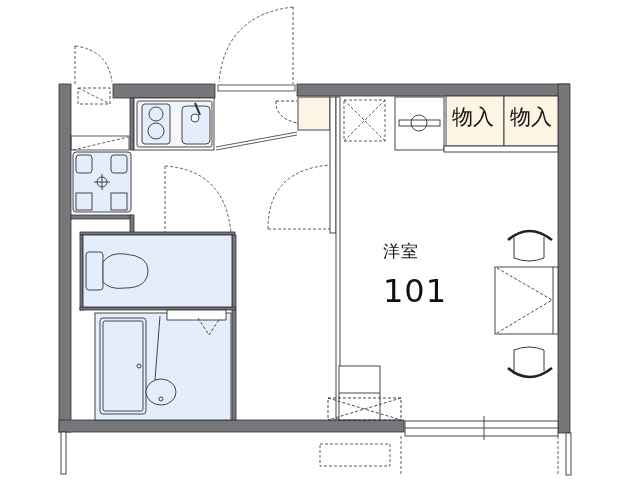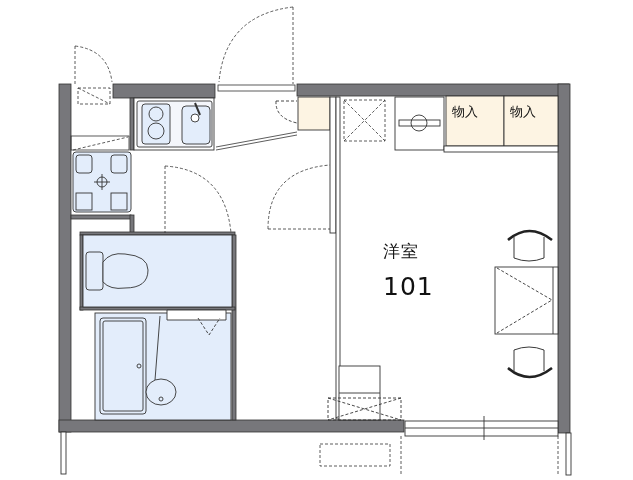--- a/index.html
+++ b/index.html
@@ -1,21 +1,21 @@
 <!DOCTYPE html>
 <html><head>
 <meta charset="utf-8">
 <style>
   html, body { margin:0; padding:0; background:#ffffff; }
   body { width:633px; height:480px; position:relative; overflow:hidden; font-family:"DejaVu Sans", sans-serif; }
   svg { position:absolute; left:0; top:0; }
   .lbl { position:absolute; color:#111; font-family:"DejaVu Sans", sans-serif; white-space:nowrap; }
   .room-name { left:383px; top:240px; font-size:17px; letter-spacing:1px; }
-  .room-num { left:383px; top:272px; font-size:25px; letter-spacing:1px; }
-  .closet { top:103px; font-size:13px; }
+  .room-num { left:383px; top:272px; font-size:32px; letter-spacing:1px; }
+  .closet { top:103px; font-size:21px; }
 </style>
 </head>
 <body>
 
 <svg width="633" height="480" viewBox="0 0 633 480">
 
   <g fill="#77777b" stroke="#333" stroke-width="0.8">
 
     <rect x="59" y="84" width="12" height="348"></rect>
 

